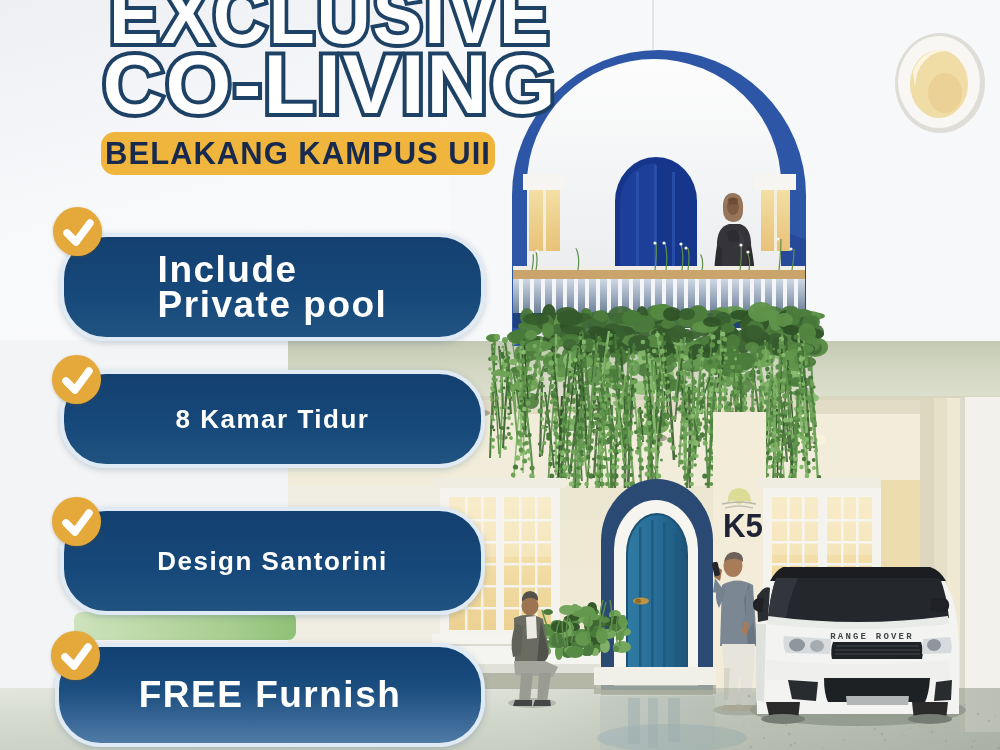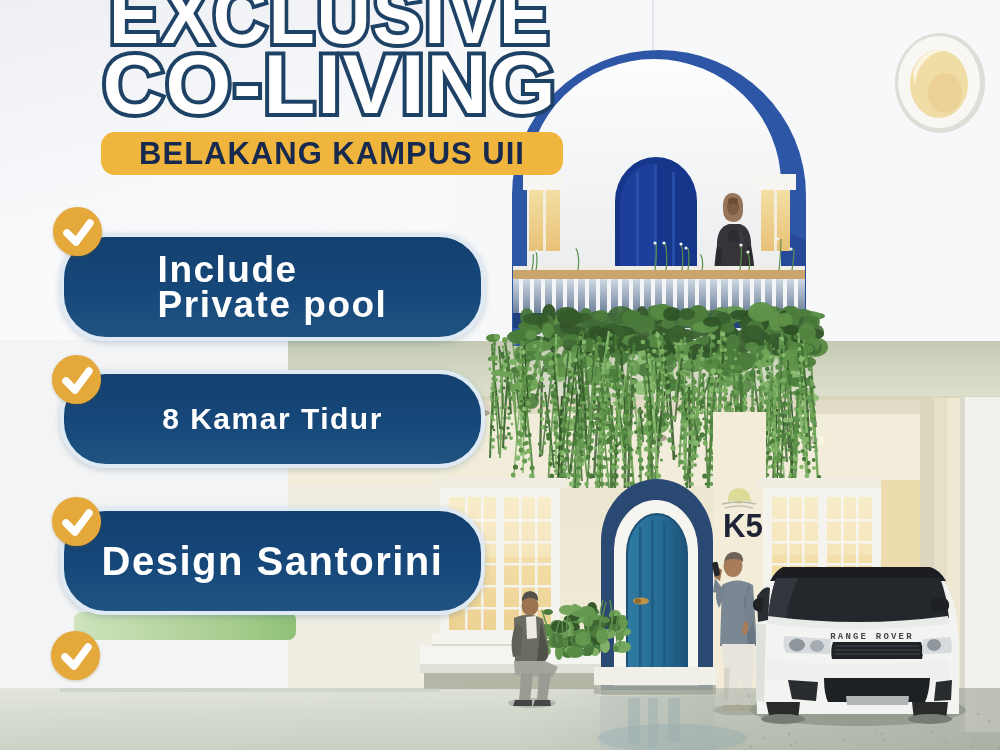--- a/index.html
+++ b/index.html
@@ -1,21 +1,21 @@
 <!DOCTYPE html>
 <html><head>
 <meta charset="utf-8">
 <style>
 html,body{margin:0;padding:0;background:#fff}
 #poster{position:relative;width:1000px;height:750px;overflow:hidden;background:#f4f5f6;font-family:"Liberation Sans",sans-serif}
 #poster svg.bg{position:absolute;left:0;top:0}
 .overlay{position:absolute;left:0;top:0;width:1000px;height:750px}
 .btn{position:absolute;background:linear-gradient(180deg,#13406f 0%,#17497b 62%,#215381 100%);border:4px solid #dfeaf4;border-radius:46px;color:#fff;font-weight:bold;display:flex;align-items:center;justify-content:center;text-align:left;box-shadow:0 2px 6px rgba(60,90,120,.25)}
 .chk{position:absolute;width:49px;height:49px;border-radius:50%;background:#e5a83a;display:flex;align-items:center;justify-content:center;box-shadow:0 1px 3px rgba(120,90,20,.3)}
-.badge{position:absolute;left:101px;top:132px;width:462px;height:43px;background:#efb53d;border-radius:14px;display:flex;align-items:center;justify-content:center;color:#17294e;font-weight:bold;font-size:31px;letter-spacing:1px}
+.badge{position:absolute;left:101px;top:132px;width:394px;height:43px;background:#efb53d;border-radius:14px;display:flex;align-items:center;justify-content:center;color:#17294e;font-weight:bold;font-size:31px;letter-spacing:1px}
 </style>
 </head>
 <body>
 <div id="poster">
 <svg class="bg" width="1000" height="750" viewBox="0 0 1000 750">
 <defs>
 <linearGradient id="wallTL" x1="0" y1="0" x2="0.6" y2="0.8">
 <stop offset="0" stop-color="#edeff3"></stop>
           <stop offset="0.5" stop-color="#f7f8fa"></stop>
           <stop offset="1" stop-color="#fbfbfc"></stop>
@@ -2826,35 +2826,36 @@
 <div class="badge">BELAKANG KAMPUS UII</div>
 
 <div class="btn" style="left:60px;top:233px;width:417px;height:100px;font-size:37px;line-height:35px;letter-spacing:1.5px">Include<br>Private pool</div>
 
 <div class="chk" style="left:53px;top:207px">
       <svg width="36" height="36" viewBox="0 0 36 36">
         <path d="M7,19 L16,28 L30,9" fill="none" stroke="#fff" stroke-width="7.5" stroke-linecap="round" stroke-linejoin="round"></path>
       </svg>
     </div>
 
-<div class="btn" style="left:60px;top:370px;width:417px;height:90px;font-size:30px;letter-spacing:1.5px">8 Kamar Tidur</div>
+<div class="btn" style="left:60px;top:370px;width:417px;height:90px;font-size:26px;letter-spacing:1.5px">8 Kamar Tidur</div>
 
 <div class="chk" style="left:52px;top:355px">
       <svg width="36" height="36" viewBox="0 0 36 36">
         <path d="M7,19 L16,28 L30,9" fill="none" stroke="#fff" stroke-width="7.5" stroke-linecap="round" stroke-linejoin="round"></path>
       </svg>
     </div>
 
-<div class="btn" style="left:60px;top:507px;width:417px;height:100px;font-size:40px;letter-spacing:1.5px">Design Santorini</div>
+<div class="btn" style="left:60px;top:507px;width:417px;height:100px;font-size:26px;letter-spacing:1.5px">Design Santorini</div>
 
 <div class="chk" style="left:52px;top:497px">
       <svg width="36" height="36" viewBox="0 0 36 36">
         <path d="M7,19 L16,28 L30,9" fill="none" stroke="#fff" stroke-width="7.5" stroke-linecap="round" stroke-linejoin="round"></path>
       </svg>
     </div>
 
+<div class="btn" style="left:55px;top:643px;width:422px;height:96px;font-size:37px;letter-spacing:1.5px;background:linear-gradient(180deg,#113f72 0%,#1c4e80 45%,#4f7ba6 100%)">FREE Furnish</div>
 
 <div class="chk" style="left:51px;top:631px">
       <svg width="36" height="36" viewBox="0 0 36 36">
         <path d="M7,19 L16,28 L30,9" fill="none" stroke="#fff" stroke-width="7.5" stroke-linecap="round" stroke-linejoin="round"></path>
       </svg>
     </div>
 </div>
 
 </body></html>

